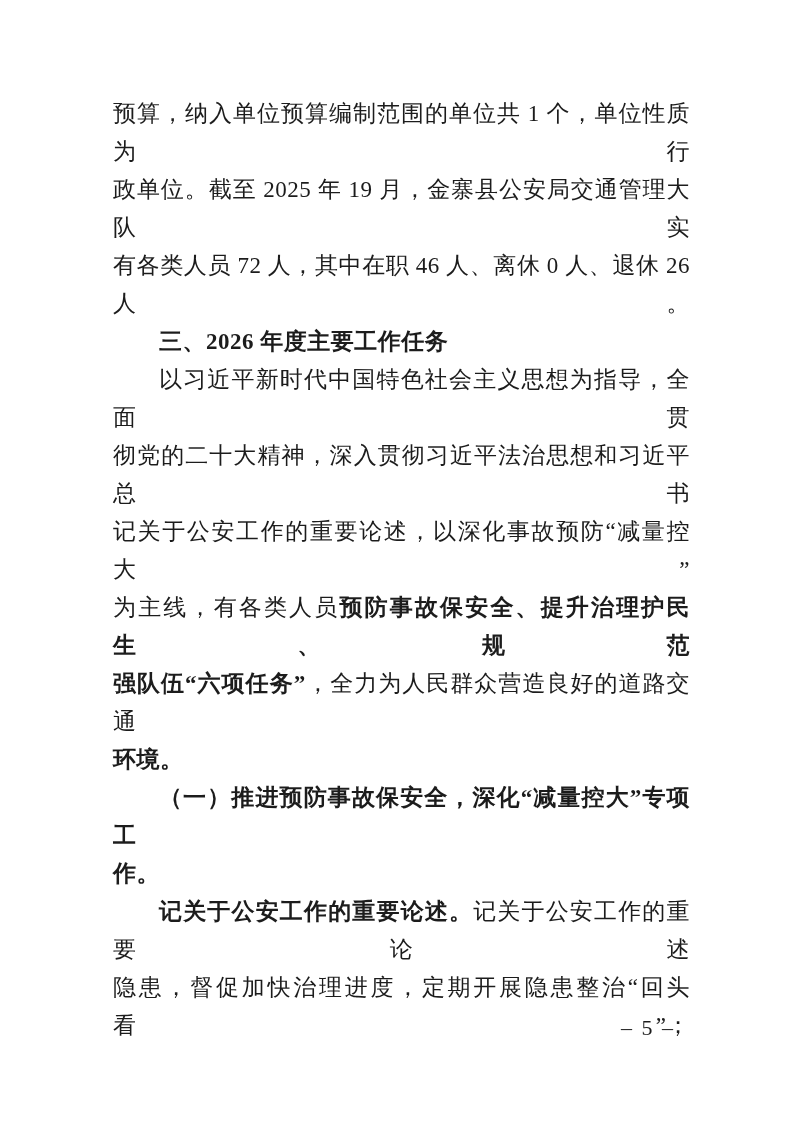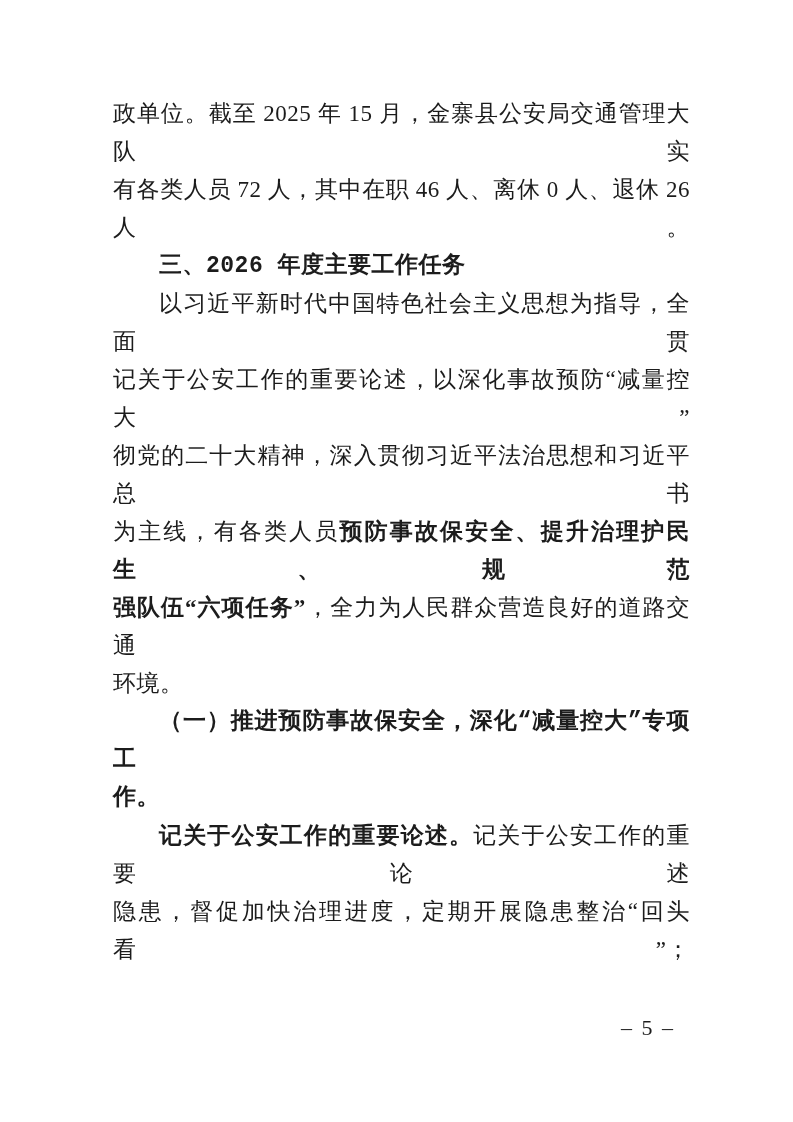--- a/index.html
+++ b/index.html
@@ -22,50 +22,51 @@
   }
   .para { margin: 0; padding: 0; }
   .line {
     font-size: 23px;
     line-height: 38px;
     text-align: justify;
     text-align-last: justify;
     text-justify: inter-character;
     letter-spacing: 0.5px;
   }
-  .line.short { text-align-last: left; }
+  .line.short { text-align-last: left; font-weight: bold; }
   .line.indent { text-indent: 2em; }
   .b { font-weight: 700; }
-  .heading .line { font-weight: 700; font-family: Liberation Mono, monospace; }
+  .heading .line { font-weight: 700; }
   .page-number {
     position: absolute;
     top: 1014px;
     right: 118px;
     font-size: 22px;
     line-height: 28px;
     letter-spacing: 2px;
     color: #1c1c1c;
   }
 </style>
 </head>
 <body>
 
 <div class="page">
   <main class="content">
       <div class="para body">
-        <div class="line"><span>政单位。截至 2025 年 15 月，金寨县公安局交通管理大队实</span></div>
+        <div class="line"><span>预算，纳入单位预算编制范围的单位共 1 个，单位性质为行</span></div>
+        <div class="line"><span>政单位。截至 2025 年 19 月，金寨县公安局交通管理大队实</span></div>
         <div class="line"><span>有各类人员 72 人，其中在职 46 人、离休 0 人、退休 26 人。</span></div>
       </div>
       <div class="para heading">
         <div class="line short indent"><span class="b">三、2026 年度主要工作任务</span></div>
       </div>
       <div class="para body">
         <div class="line indent"><span>以习近平新时代中国特色社会主义思想为指导，全面贯</span></div>
+        <div class="line"><span>彻党的二十大精神，深入贯彻习近平法治思想和习近平总书</span></div>
         <div class="line"><span>记关于公安工作的重要论述，以深化事故预防“减量控大”</span></div>
-        <div class="line"><span>彻党的二十大精神，深入贯彻习近平法治思想和习近平总书</span></div>
         <div class="line"><span>为主线，有各类人员</span><span class="b">预防事故保安全、提升治理护民生、规范</span></div>
         <div class="line"><span class="b">强队伍“六项任务”</span><span>，全力为人民群众营造良好的道路交通</span></div>
         <div class="line short"><span>环境。</span></div>
       </div>
       <div class="para heading">
         <div class="line indent"><span class="b">（一）推进预防事故保安全，深化“减量控大”专项工</span></div>
         <div class="line short"><span class="b">作。</span></div>
       </div>
       <div class="para body">
         <div class="line indent"><span class="b">记关于公安工作的重要论述。</span><span>记关于公安工作的重要论述</span></div>

